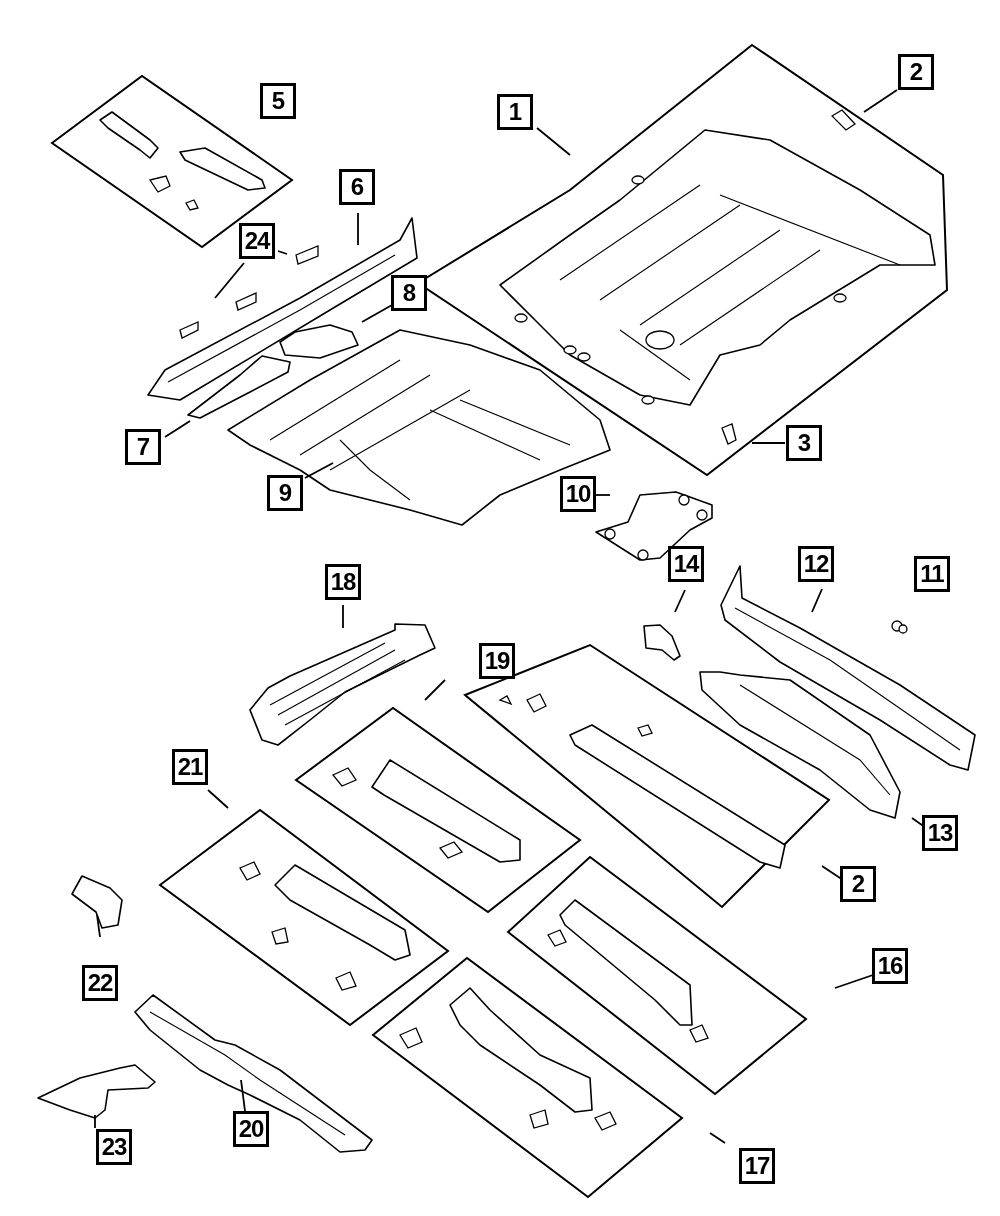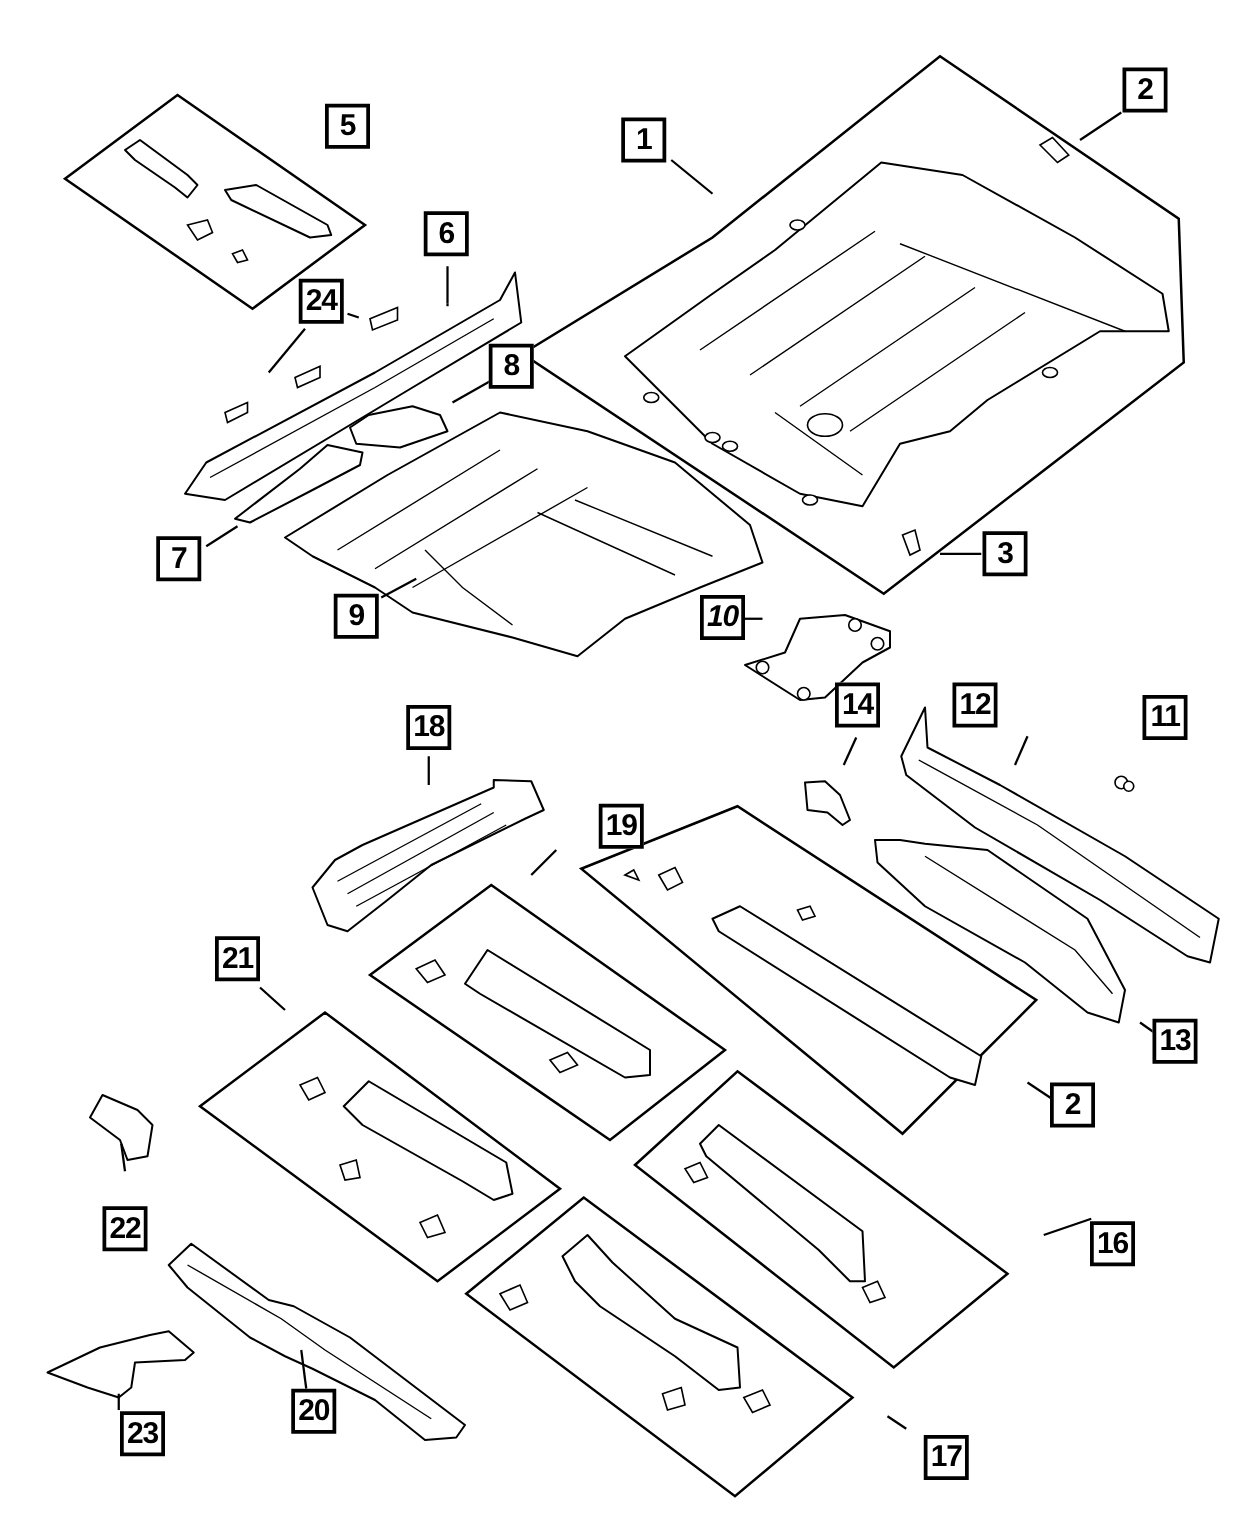--- a/index.html
+++ b/index.html
@@ -147,26 +147,26 @@
 
 <div class="callout" style="left:260px;top:83px;">5</div>
 <div class="callout" style="left:497px;top:94px;">1</div>
 <div class="callout" style="left:898px;top:54px;">2</div>
 <div class="callout" style="left:339px;top:169px;">6</div>
 <div class="callout" style="left:239px;top:223px;">24</div>
 <div class="callout" style="left:391px;top:275px;">8</div>
 <div class="callout" style="left:125px;top:429px;">7</div>
 <div class="callout" style="left:786px;top:425px;">3</div>
 <div class="callout" style="left:267px;top:475px;">9</div>
-<div class="callout" style="left:560px;top:476px;font-style:italic;">10</div>
+<div class="callout" style="left:560px;top:476px;">10</div>
 <div class="callout" style="left:668px;top:546px;">14</div>
-<div class="callout" style="left:762px;top:546px;">12</div>
+<div class="callout" style="left:798px;top:546px;">12</div>
 <div class="callout" style="left:914px;top:556px;">11</div>
 <div class="callout" style="left:325px;top:564px;">18</div>
 <div class="callout" style="left:450px;top:643px;margin-left:29px;">19</div>
 <div class="callout" style="left:172px;top:749px;">21</div>
 <div class="callout" style="left:922px;top:815px;">13</div>
 <div class="callout" style="left:840px;top:866px;">2</div>
 <div class="callout" style="left:82px;top:937px;margin-top:28px;">22</div>
-<div class="callout" style="left:872px;top:948px;margin-top:29px;">16</div>
+<div class="callout" style="left:872px;top:948px;">16</div>
 <div class="callout" style="left:233px;top:1111px;">20</div>
 <div class="callout" style="left:76px;top:1129px;margin-left:20px;">23</div>
 <div class="callout" style="left:739px;top:1148px;">17</div>
 
 </body></html>

